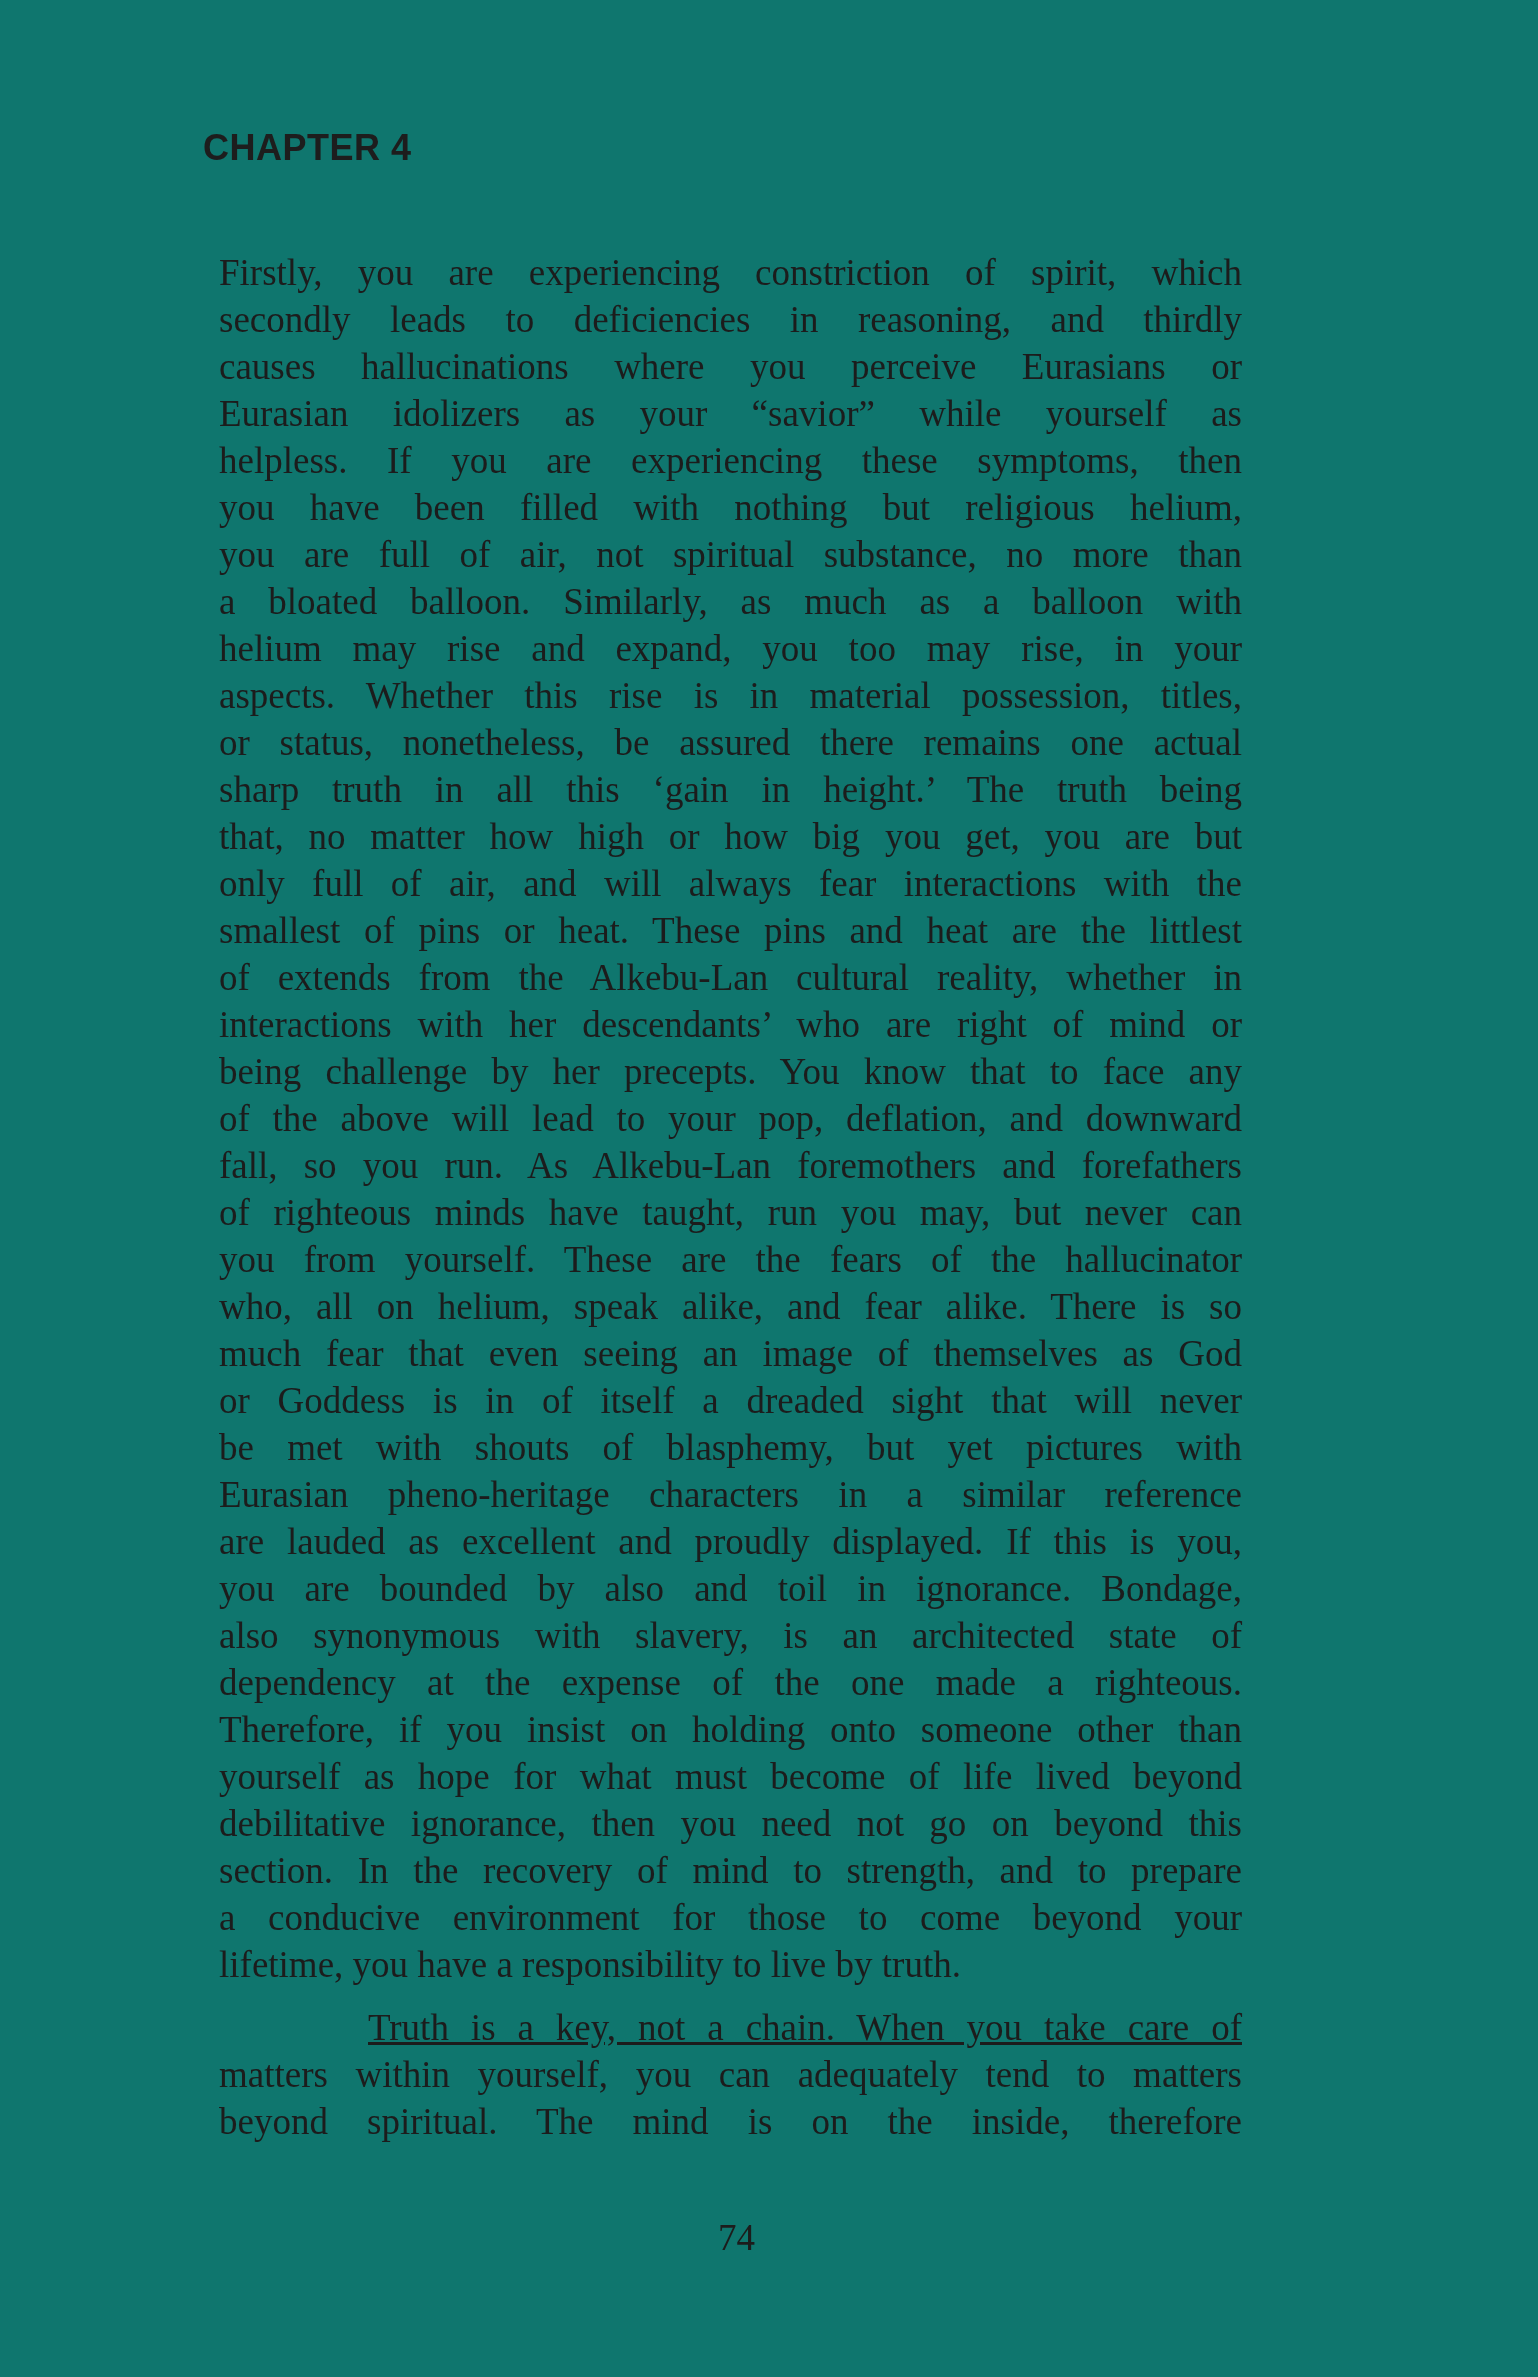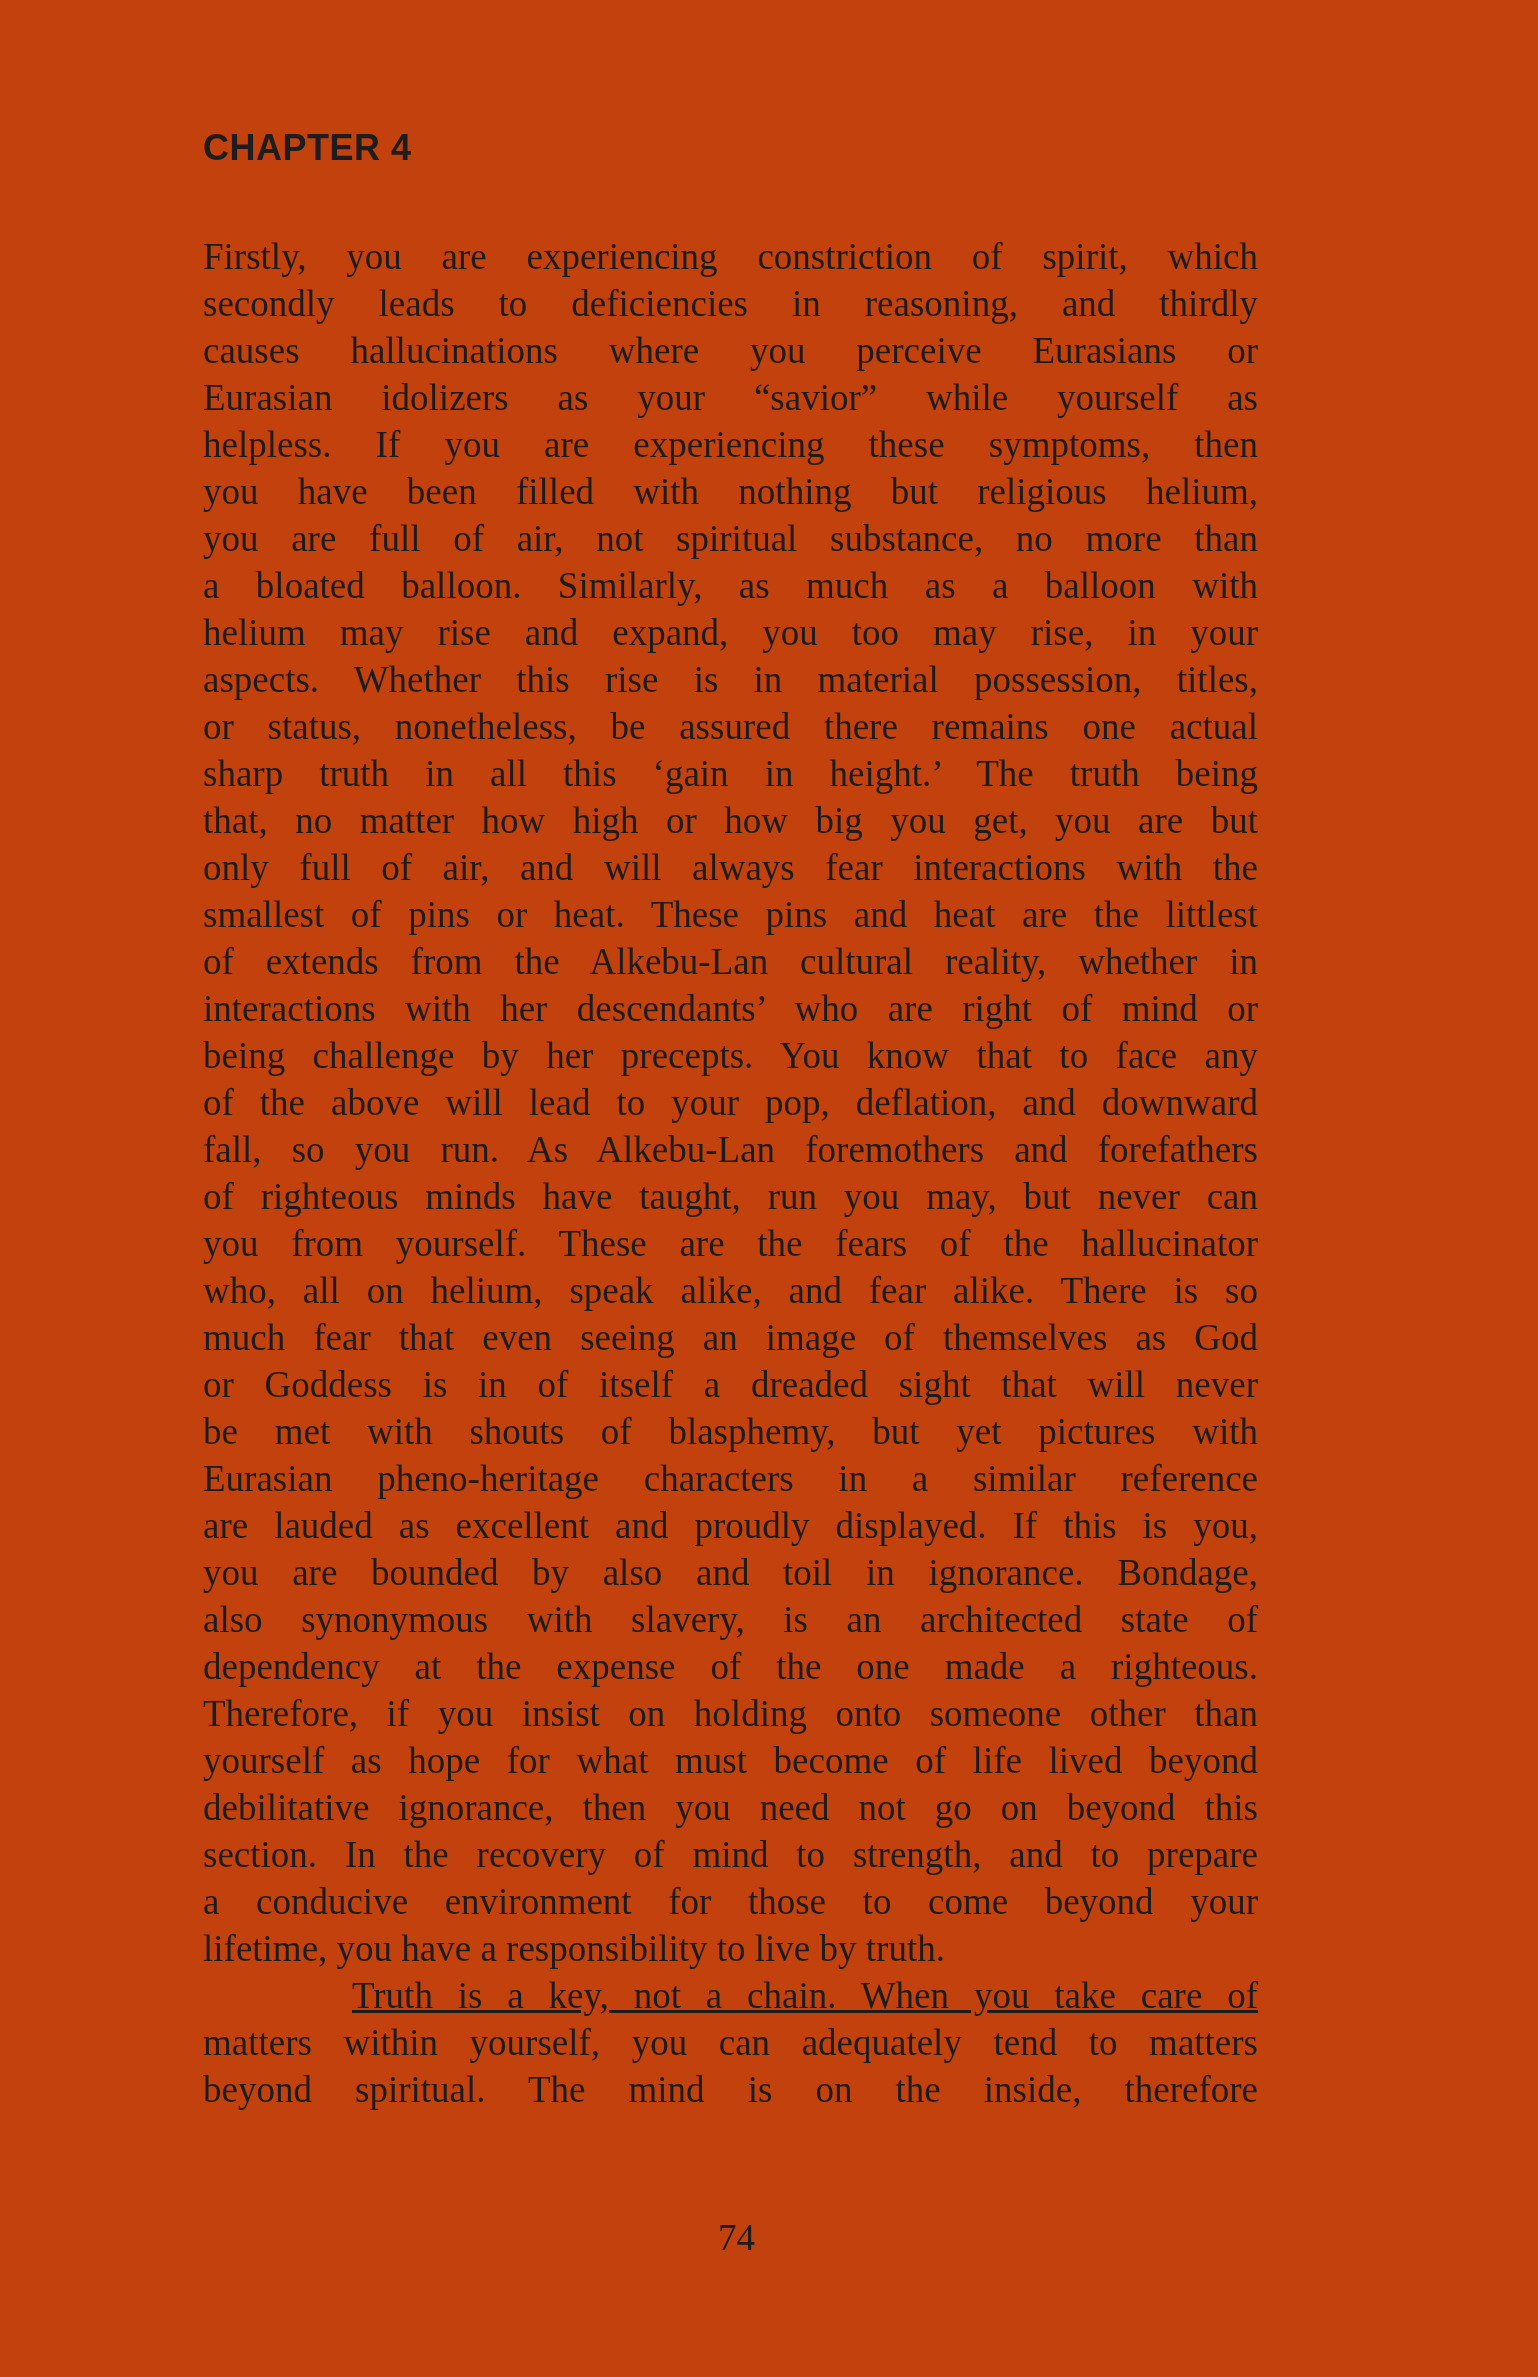--- a/index.html
+++ b/index.html
@@ -4,21 +4,21 @@
 <style>
   html, body { margin: 0; padding: 0; }
   body {
     width: 1538px; height: 2377px;
     background: #ffffff;
     overflow: hidden;
   }
   .page {
     position: relative;
     width: 1538px; height: 2377px;
-    background: #c2410c;
+    background: #0f766e;
     color: #1c1c1c;
     font-family: "Liberation Serif", serif;
   }
   .chapter-heading {
     position: absolute;
     left: 203px; top: 125px;
     margin: 0;
     font-family: "Liberation Sans", sans-serif;
     font-weight: 700;
     font-size: 36px;
@@ -27,21 +27,21 @@
     color: #1d1d1d;
   }
   .body-text {
     position: absolute;
     left: 203px; top: 233px;
     width: 1055px;
     font-size: 37px;
     line-height: 47px;
     color: #1c1c1c;
   }
-  .para { margin: 0; padding: 0; }
+  .para { margin: 16px; padding: 0; }
   .line {
     text-align: justify;
     text-align-last: justify;
   }
   .line.nj { text-align-last: left; }
   .line.indent { text-indent: 149px; text-decoration: underline; }
   .page-number {
     position: absolute;
     left: 209px; top: 2214px;
     width: 1055px;

